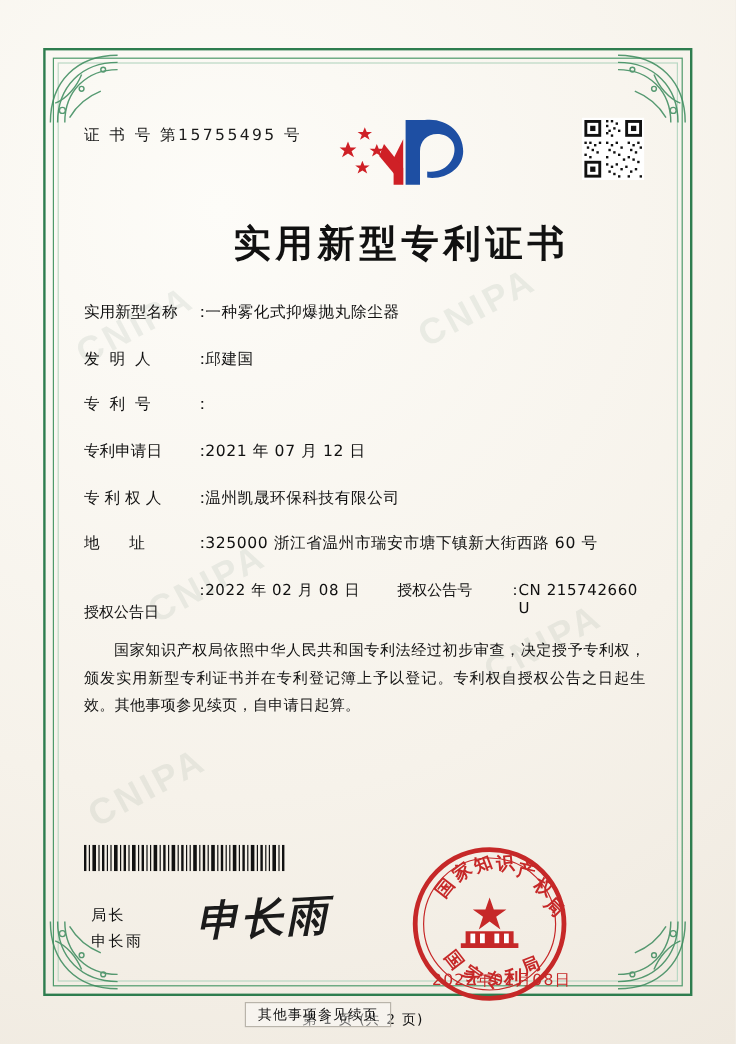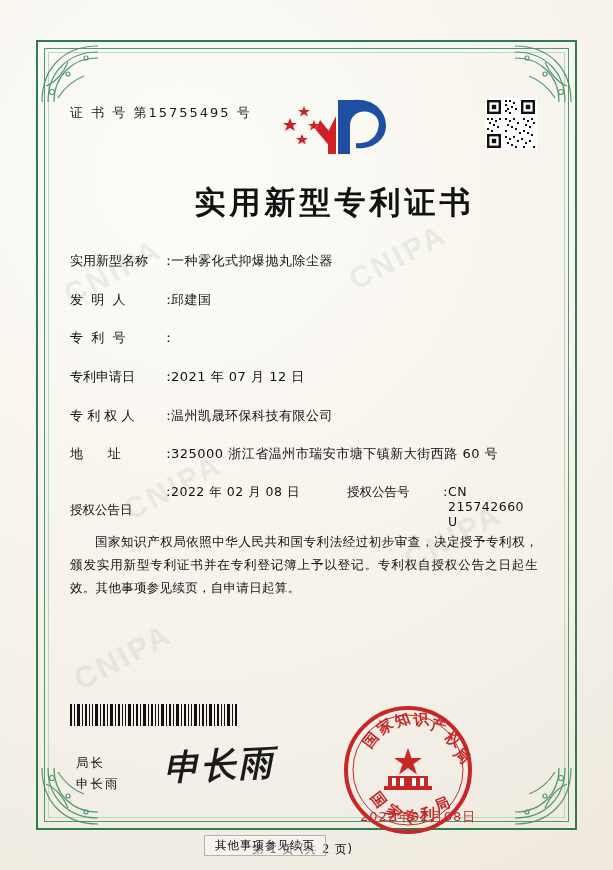--- a/index.html
+++ b/index.html
@@ -92,21 +92,21 @@
   .f-colon{width:9px;flex:none;}
   .f-value{flex:1;letter-spacing:.5px;}
 
   .field-row2{
     display:flex;align-items:flex-start;
     font-size:12.5px;color:#111;margin-bottom:20.5px;
   }
   .f2-label{width:92px;flex:none;white-space:pre;margin-top:18px;}
   .f2-colon{width:9px;flex:none;}
   .f2-value{width:160px;flex:none;letter-spacing:.5px;}
-  .f2-label2{width:92px;flex:none;white-space:pre;margin-left:16px;}
+  .f2-label2{width:92px;flex:none;white-space:pre;}
   .f2-colon2{width:9px;flex:none;}
   .f2-value2{flex:1;letter-spacing:.5px;}
 
   .para{
     position:absolute;left:26px;width:468px;
     font-size:12.5px;color:#111;line-height:1.85;text-align:justify;
     text-indent:25px;letter-spacing:.3px;
   }
   .p1{top:478px;}
   .p2{top:556px;}

